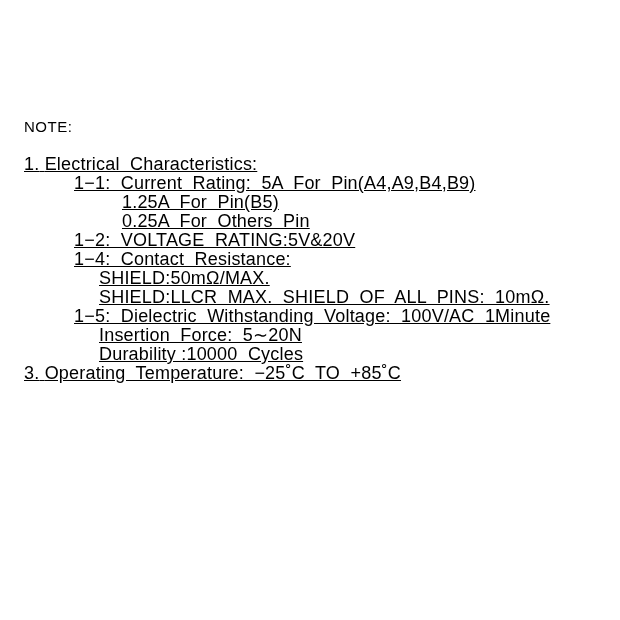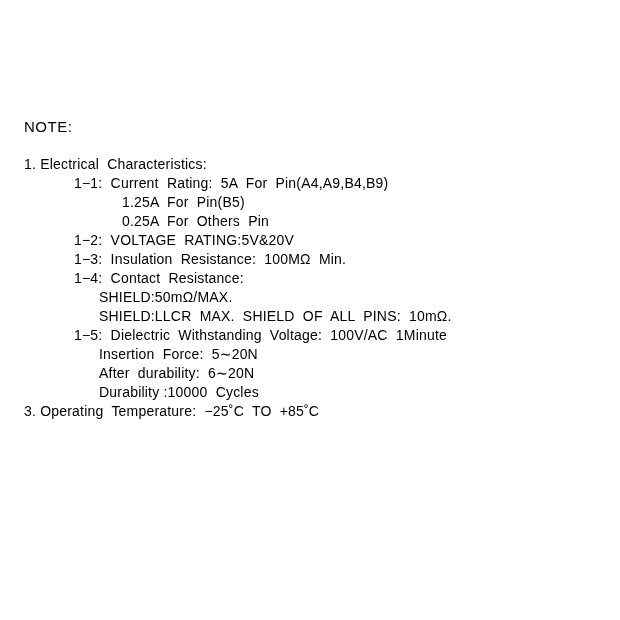--- a/index.html
+++ b/index.html
@@ -25,47 +25,46 @@
     left: 24px;
     top: 118px;
     width: 580px;
   }
   .note-title {
     font-size: 15px;
     letter-spacing: 0.5px;
     margin-bottom: 20px;
   }
   .line {
-    font-size: 14px;
+    font-size: 18px;
     line-height: 19px;
     white-space: pre;
     letter-spacing: 0.2px;
+    text-decoration: underline;
   }
   .indent-0 { margin-left: 0px; }
   .indent-2 { margin-left: 50px; }
   .indent-3 { margin-left: 75px; }
   .indent-4 { margin-left: 98px; }
 </style>
 </head>
 <body>
 
 <div class="sheet">
   <div class="note-block">
     <div class="note-title">NOTE:</div>
 
     <div class="line indent-0"><span>1.</span> <span>Electrical  Characteristics:</span></div>
     <div class="line indent-2">1−1:  Current  Rating:  5A  For  Pin(A4,A9,B4,B9)</div>
     <div class="line indent-4">1.25A  For  Pin(B5)</div>
     <div class="line indent-4">0.25A  For  Others  Pin</div>
     <div class="line indent-2">1−2:  VOLTAGE  RATING:5V&amp;20V</div>
-    <div class="line indent-2">1−3:  Insulation  Resistance:  100MΩ  Min.</div>
     <div class="line indent-2">1−4:  Contact  Resistance:</div>
     <div class="line indent-3">SHIELD:50mΩ/MAX.</div>
     <div class="line indent-3">SHIELD:LLCR  MAX.  SHIELD  OF  ALL  PINS:  10mΩ.</div>
     <div class="line indent-2">1−5:  Dielectric  Withstanding  Voltage:  100V/AC  1Minute</div>
 
     <div class="line indent-3">Insertion  Force:  5∼20N</div>
-    <div class="line indent-3">After  durability:  6∼20N</div>
     <div class="line indent-3">Durability :10000  Cycles</div>
 
     <div class="line indent-0"><span>3.</span> <span>Operating  Temperature:  −25˚C  TO  +85˚C</span></div>
   </div>
 </div>
 
 </body></html>

